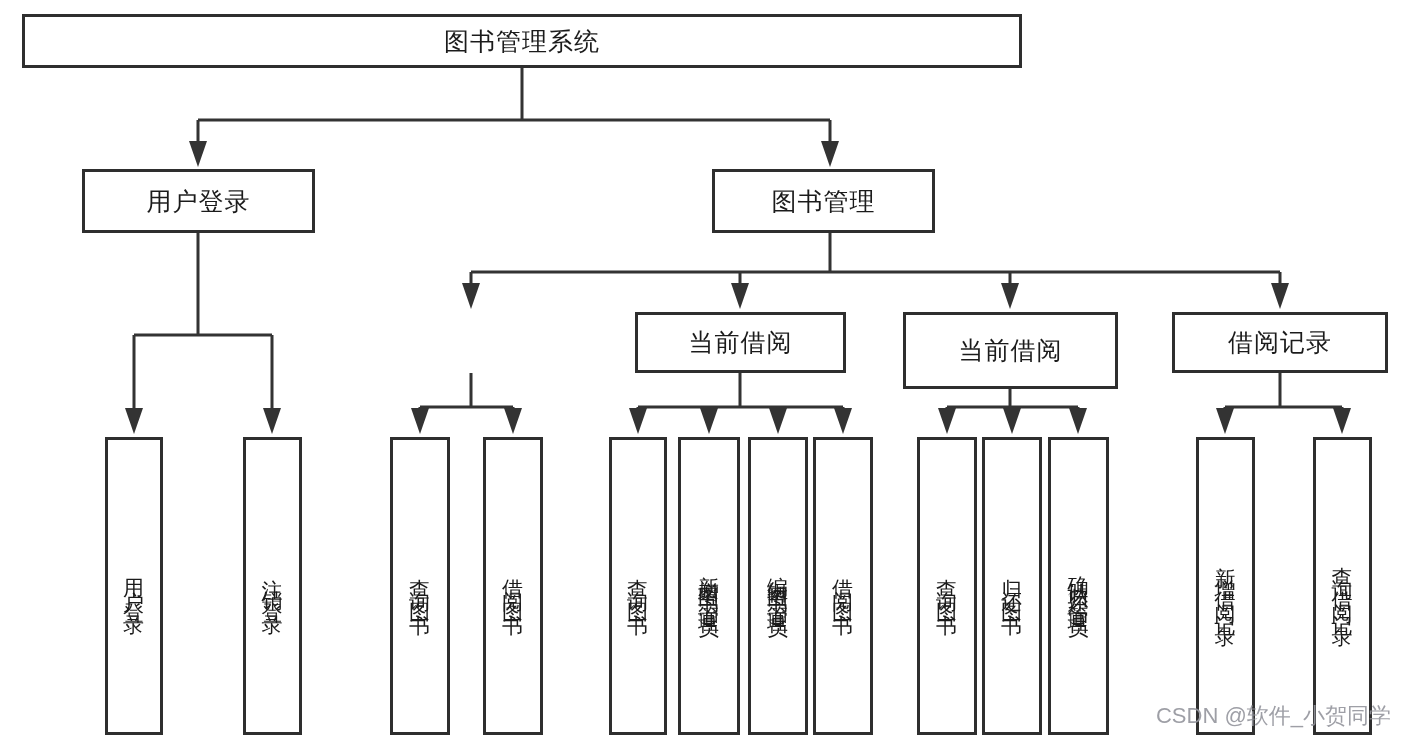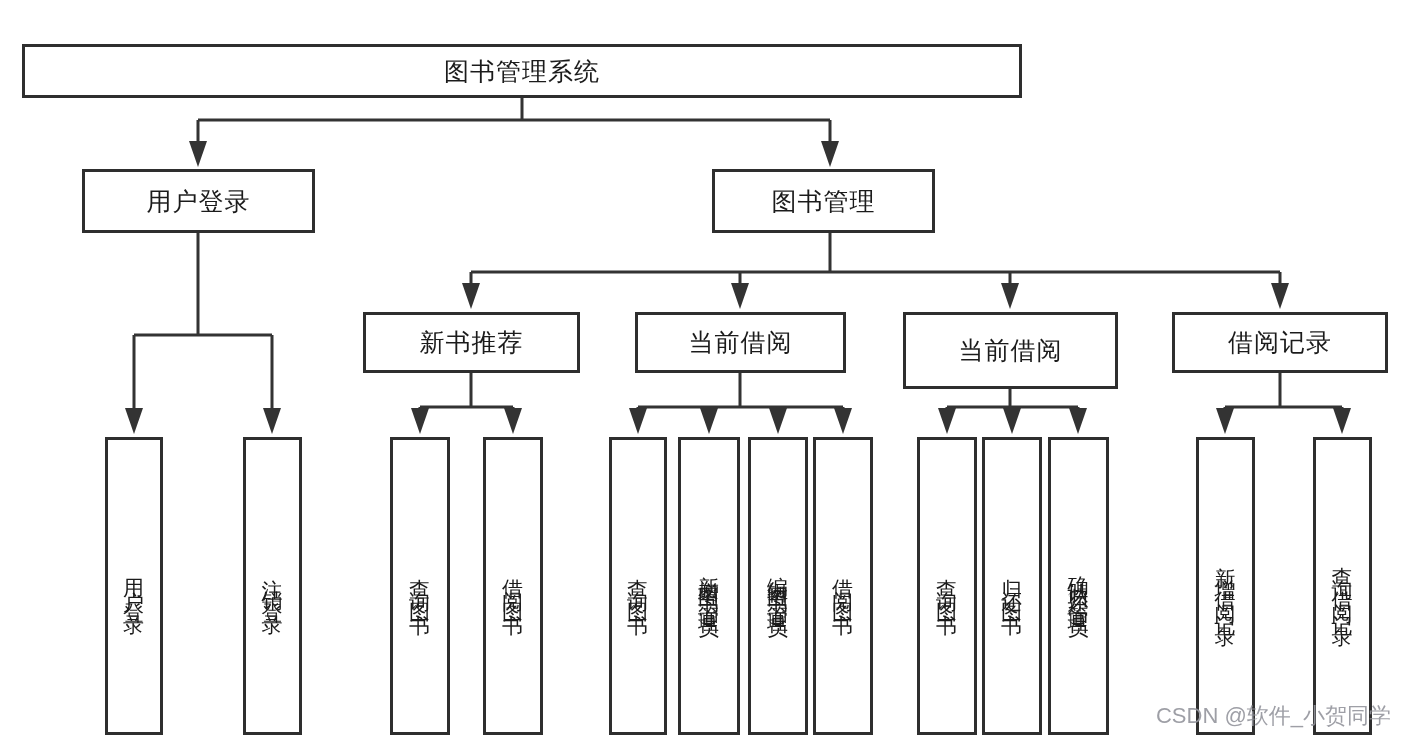--- a/index.html
+++ b/index.html
@@ -86,34 +86,31 @@
       <polygon points="769,408 787,408 778,434"></polygon>
       <polygon points="834,408 852,408 843,434"></polygon>
       <polygon points="938,408 956,408 947,434"></polygon>
       <polygon points="1003,408 1021,408 1012,434"></polygon>
       <polygon points="1069,408 1087,408 1078,434"></polygon>
       <polygon points="1216,408 1234,408 1225,434"></polygon>
       <polygon points="1333,408 1351,408 1342,434"></polygon>
     </g>
   </svg>
 
-  <div class="box hbox" style="left:22px; top:14px; width:1000px; height:54px;margin-top:30px;">
+  <div class="box hbox" style="left:22px; top:14px; width:1000px; height:54px;">
     <span>图书管理系统</span>
   </div>
 
   <div class="box hbox" style="left:82px; top:169px; width:233px; height:64px;">
     <span>用户登录</span>
   </div>
   <div class="box hbox" style="left:712px; top:169px; width:223px; height:64px;">
     <span>图书管理</span>
   </div>
 
-  <div class="box hbox" style="left:363px; top:312px; width:217px; height:61px;">
-    <span>新书推荐</span>
-  </div>
   <div class="box hbox" style="left:635px; top:312px; width:211px; height:61px;">
     <span>当前借阅</span>
   </div>
   <div class="box hbox" style="left:903px; top:312px; width:215px; height:77px;">
     <span>当前借阅</span>
   </div>
   <div class="box hbox" style="left:1172px; top:312px; width:216px; height:61px;">
     <span>借阅记录</span>
   </div>
 

